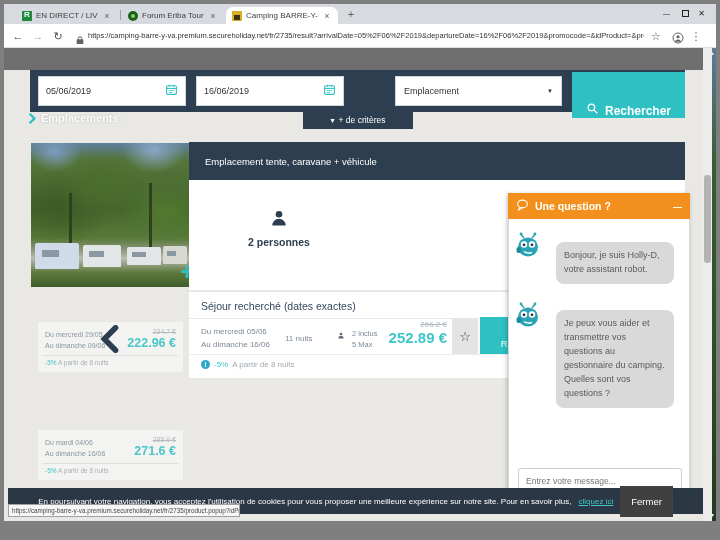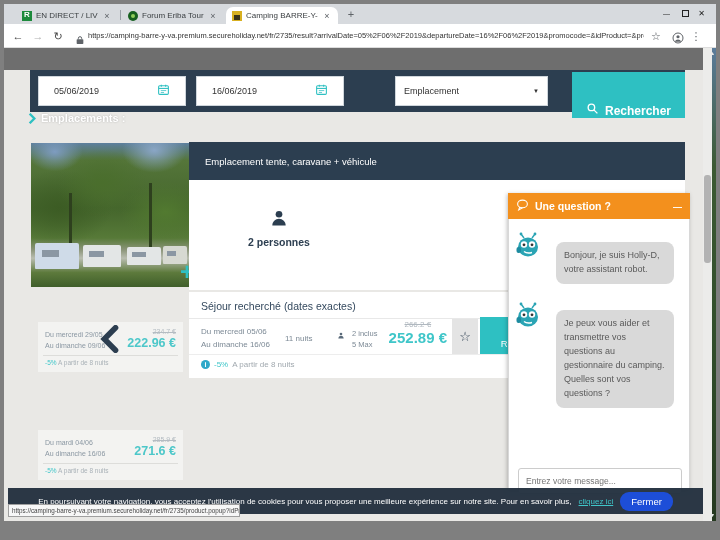--- a/index.html
+++ b/index.html
@@ -40,25 +40,25 @@
   .url { position:absolute; left:84px; right:72px; top:0; height:24px; line-height:24px; font-size:7.5px; color:#333; white-space:nowrap; overflow:hidden; }
   .i-star { right:52px; } .i-star::before { content:"☆"; font-size:11px; }
   .profwrap { position:absolute; right:32px; top:6px; }
   .i-dots { right:12px; } .i-dots::before { content:"⋮"; font-size:11px; }
 
   
   .page { position:absolute; left:0; top:44px; width:712px; height:473px; background:#e9e8e5; overflow:hidden; }
   .topband { position:absolute; left:0; top:0; width:699px; height:22px; background:#6e6e6e; }
 
   .searchbar { position:absolute; left:26px; top:22px; width:655px; height:42px; background:#2c3e50; }
-  .field { position:absolute; top:6px; height:30px; background:#fff; border:1px solid #cfd6dc; display:flex; align-items:center; padding:0 15px; }
+  .field { position:absolute; top:6px; height:30px; background:#fff; border:1px solid #cfd6dc; display:flex; align-items:center; padding:0 7px; }
   .f1 { left:8px;  width:148px; }
   .f2 { left:166px; width:148px; }
   .datein { border:none; outline:none; flex:1; font-size:9px; color:#333; font-family:"Liberation Sans",sans-serif; min-width:0; background:transparent; }
-  .selectbox { position:absolute; left:365px; top:6px; width:153px; height:30px; background:#fff; border:1px solid #cfd6dc; display:flex; align-items:center; padding:0 8px; font-size:9px; color:#333; }
+  .selectbox { position:absolute; left:365px; top:6px; width:167px; height:30px; background:#fff; border:1px solid #cfd6dc; display:flex; align-items:center; padding:0 8px; font-size:9px; color:#333; }
   .selcaret { margin-left:auto; font-size:6px; color:#333; }
   .selcaret::before { content:"▼"; }
   .searchbtn { position:absolute; left:542px; top:2px; width:113px; height:46px; background:#2ec0c2; border:none; color:#fff; font-family:"Liberation Sans",sans-serif; font-size:12px; font-weight:bold; display:flex; align-items:flex-end; justify-content:center; gap:6px; cursor:pointer; }
   .criteria { position:absolute; left:273px; top:40px; width:110px; height:19px; background:#2c3e50; color:#fff; font-size:8.5px; display:flex; align-items:center; justify-content:center; gap:4px; cursor:pointer; }
   .i-caret::before { content:"▾"; font-size:8px; }
 
   .section-title { position:absolute; left:24px; top:64px; display:flex; align-items:center; gap:5px; color:#fff; font-size:11px; font-weight:bold; text-shadow:0 0 2px rgba(0,0,0,.25); }
 
   
   .photo { position:absolute; left:27px; top:95px; width:158px; height:144px; overflow:hidden;
@@ -85,21 +85,21 @@
   .prod-body { position:absolute; left:185px; top:132px; width:496px; height:110px; background:#fff; }
   .occupancy { position:absolute; left:40px; top:28px; width:100px; text-align:center; color:#2c3e50; }
   .occ-label { font-size:10.5px; margin-top:4px; font-weight:bold; }
 
   .sejour { position:absolute; left:185px; top:244px; width:496px; height:86px; background:#fff; }
   .sejour-title { position:absolute; left:12px; top:8px; font-size:10.5px; color:#34495e; }
   .sejour-hr { position:absolute; left:0; top:26px; width:100%; border-top:1px solid #e8e8e8; }
   .offer-dates { position:absolute; left:12px; top:34px; font-size:8px; color:#7d8a96; line-height:1.6; }
   .offer-nights { position:absolute; left:96px; top:42px; font-size:8px; color:#7d8a96; }
   .offer-cap { position:absolute; left:148px; top:36px; display:flex; gap:7px; font-size:7.5px; color:#7d8a96; line-height:1.5; }
-  .offer-prices { position:absolute; right:238px; top:28px; text-align:center; }
+  .offer-prices { position:absolute; right:238px; top:28px; text-align:right; }
   .old-price { font-size:8px; color:#b0b8bf; text-decoration:line-through; }
   .new-price { font-size:15px; font-weight:bold; color:#3fc6c9; }
   .fav-box { position:absolute; left:263px; top:27px; width:26px; height:35px; background:#e4e4e4; text-align:center; line-height:35px; font-size:13px; color:#2c3e50; cursor:pointer; }
   .fav-box::before { content:"☆"; }
   .reserve { position:absolute; left:291px; top:25px; width:80px; height:38px; background:#2ec0c2; border:none; color:#fff; font-family:"Liberation Sans",sans-serif; font-size:9.5px; display:flex; flex-direction:column; align-items:center; justify-content:center; gap:2px; cursor:pointer; }
   .offer-note { position:absolute; left:0; top:62px; width:100%; border-top:1px solid #ededed; padding:5px 12px; font-size:8px; color:#a0a8ae; display:flex; align-items:center; gap:4px; }
   .pct { color:#3fc6c9; }
   .info-ic { display:inline-block; width:9px; height:9px; border-radius:50%; background:#2ea8c9; color:#fff; font-size:7px; line-height:9px; text-align:center; font-weight:bold; }
   .info-ic::before { content:"i"; }
 
@@ -121,21 +121,21 @@
   .chat-body { position:absolute; left:0; top:26px; width:100%; height:271px; background:#fff; border:1px solid #d8d8d8; border-top:none; }
   .avatar { position:absolute; left:7px; }
   .av1 { top:13px; } .av2 { top:83px; }
   .bubble { position:absolute; left:47px; width:118px; background:#d9d9d9; border-radius:8px; padding:7px 8px; font-size:9px; color:#5a5a5a; line-height:1.55; }
   .bb1 { top:23px; } .bb2 { top:91px; }
   .chat-input { position:absolute; left:9px; top:249px; width:164px; height:26px; border:1px solid #ccc; border-radius:3px; font-family:"Liberation Sans",sans-serif; font-size:8.5px; color:#666; padding:0 7px; outline:none; }
 
   
   .cookie { position:absolute; left:4px; top:440px; width:695px; height:26px; background:rgba(34,48,62,.96); z-index:7; display:flex; align-items:center; justify-content:center; gap:7px; color:#fff; font-size:8px; white-space:nowrap; }
   .cookie-link { color:#3fc6c9; text-decoration:underline; cursor:pointer; }
-  .cookie-btn { background:#1d4ed8; color:#fff; border:none; border-radius:9px; height:19px; padding:0 11px; font-family:"Liberation Sans",sans-serif; font-size:9.5px; cursor:pointer; }
+  .cookie-btn { background:#404040; color:#fff; border:none; border-radius:0; height:31px; padding:0 11px; font-family:"Liberation Sans",sans-serif; font-size:9.5px; cursor:pointer; }
   .statusbox { position:absolute; left:4px; top:456px; width:232px; height:13px; background:#f7f7f7; border:1px solid #9f9f9f; z-index:8; font-size:6.3px; color:#444; line-height:11px; padding:0 3px; white-space:nowrap; overflow:hidden; }
 
   
   .sbar { position:absolute; left:699px; top:0; width:9px; height:473px; background:#ececea; }
   .sthumb { position:absolute; left:1px; top:127px; width:7px; height:88px; background:#b3b3b3; border-radius:3px; }
   .edgephoto { position:absolute; left:708px; top:0; width:4px; height:473px; background:linear-gradient(180deg,#5b7c9b 0%,#3c5a33 25%,#2e4a28 70%,#24381f 100%); }
   .edgearrow { position:absolute; left:707px; width:6px; height:6px; color:#e8e8e8; font-size:6px; line-height:6px; z-index:9; }
   .ea-up { top:2px; } .ea-up::before { content:"▴"; }
   .ea-dn { top:464px; } .ea-dn::before { content:"▾"; }
 </style>
@@ -216,20 +216,24 @@
           <span>Emplacement</span>
           <span class="selcaret"></span>
         </div>
         <button class="searchbtn">
           <span><svg width="13" height="13" viewBox="0 0 24 24">
                 <circle cx="10" cy="10" r="6" stroke="#fff" stroke-width="2.5" fill="none"></circle>
                 <line x1="14.5" y1="14.5" x2="21" y2="21" stroke="#fff" stroke-width="2.5"></line>
               </svg></span>
           <span>Rechercher</span>
         </button>
+        <div class="criteria">
+          <span class="i-caret"></span>
+          <span>+ de critères</span>
+        </div>
       </div>
 
       <div class="section-title">
         <svg width="8" height="11" viewBox="0 0 10 14">
             <path d="M2 1 L8 7 L2 13" stroke="#2ec0c2" stroke-width="3" fill="none"></path>
           </svg>
         <span>Emplacements :</span>
       </div>
 
       <div class="photo">

